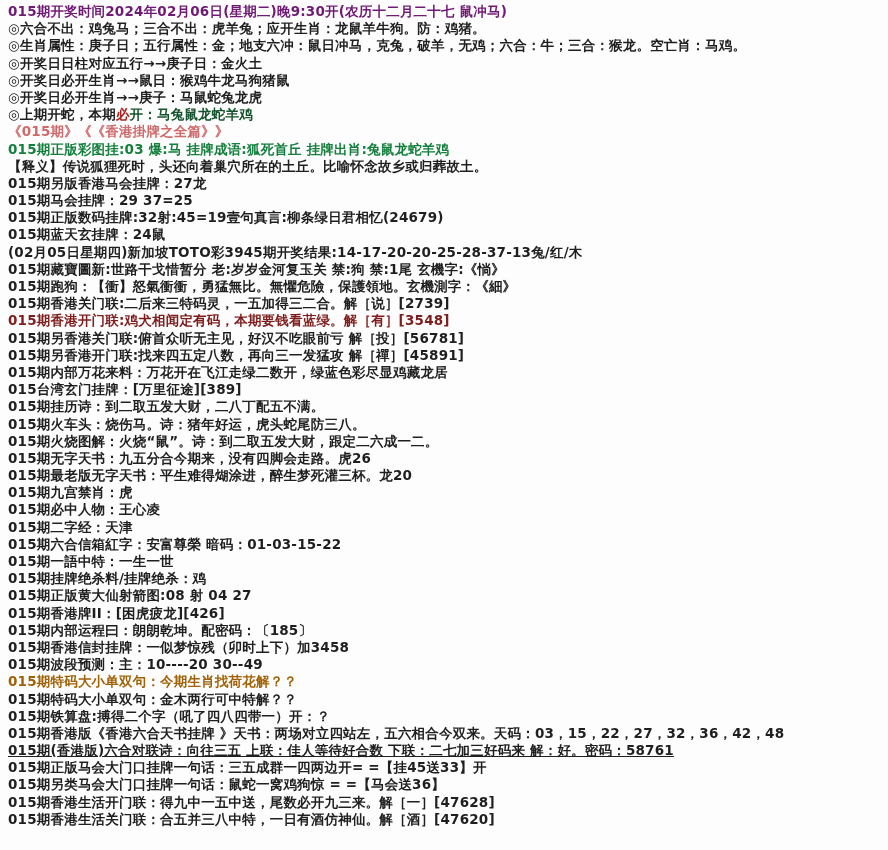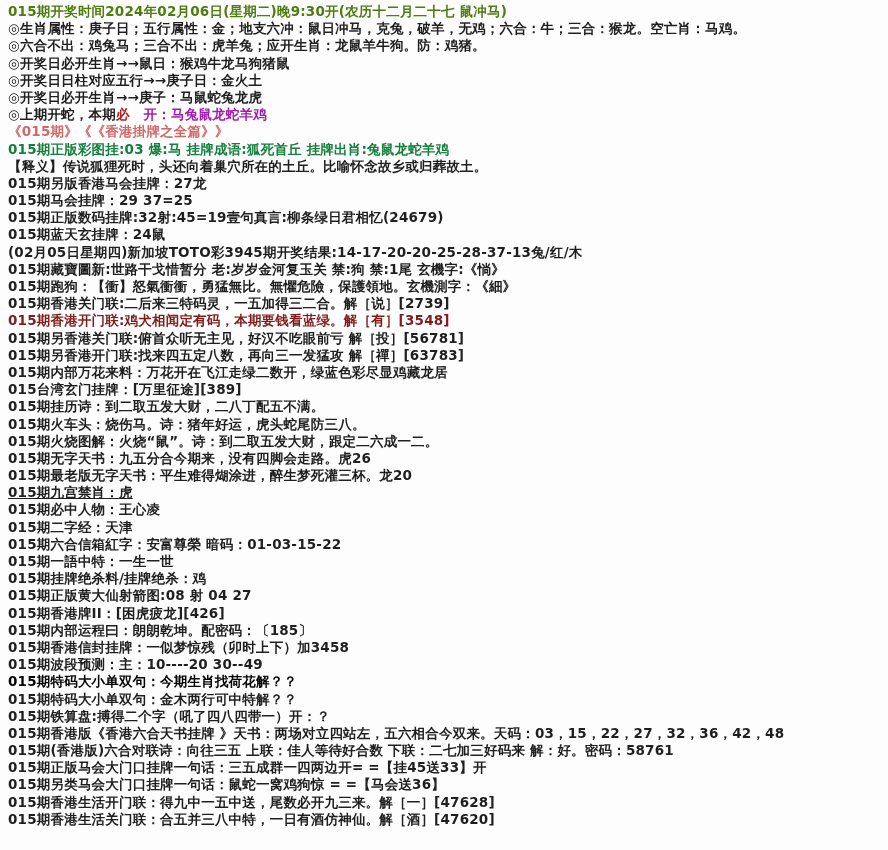--- a/index.html
+++ b/index.html
@@ -26,62 +26,62 @@
     color: #1f1f1f;
     letter-spacing: 0.2px;
   }
   .line span { vertical-align: top; }
 </style>
 </head>
 <body>
 
 <div class="page">
   <div>
-      <div class="line"><span style="color: #4d7c0f;">015期开奖时间2024年02月06日(星期二)晚9:30开(农历十二月二十七 鼠冲马)</span></div>
+      <div class="line"><span style="color: #701a75;">015期开奖时间2024年02月06日(星期二)晚9:30开(农历十二月二十七 鼠冲马)</span></div>
+      <div class="line"><span style="color: rgb(31, 31, 31);">◎六合不出：鸡兔马；三合不出：虎羊兔；应开生肖：龙鼠羊牛狗。防：鸡猪。</span></div>
       <div class="line"><span style="color: rgb(31, 31, 31);">◎生肖属性：庚子日；五行属性：金；地支六冲：鼠日冲马，克兔，破羊，无鸡；六合：牛；三合：猴龙。空亡肖：马鸡。</span></div>
-      <div class="line"><span style="color: rgb(31, 31, 31);">◎六合不出：鸡兔马；三合不出：虎羊兔；应开生肖：龙鼠羊牛狗。防：鸡猪。</span></div>
+      <div class="line"><span style="color: rgb(31, 31, 31);">◎开奖日日柱对应五行→→庚子日：金火土</span></div>
       <div class="line"><span style="color: rgb(31, 31, 31);">◎开奖日必开生肖→→鼠日：猴鸡牛龙马狗猪鼠</span></div>
-      <div class="line"><span style="color: rgb(31, 31, 31);">◎开奖日日柱对应五行→→庚子日：金火土</span></div>
       <div class="line"><span style="color: rgb(31, 31, 31);">◎开奖日必开生肖→→庚子：马鼠蛇兔龙虎</span></div>
-      <div class="line"><span style="color: rgb(31, 31, 31);">◎上期开蛇，本期</span><span style="color: rgb(171, 36, 36);">必</span><span style="color: #a21caf; margin-left: 14px;">开：马兔鼠龙蛇羊鸡</span></div>
+      <div class="line"><span style="color: rgb(31, 31, 31);">◎上期开蛇，本期</span><span style="color: rgb(171, 36, 36);">必</span><span style="color: #14532d;">开：马兔鼠龙蛇羊鸡</span></div>
       <div class="line"><span style="color: rgb(208, 106, 106);">《015期》《《香港掛牌之全篇》》</span></div>
       <div class="line"><span style="color: #15803d;">015期正版彩图挂:03 爆:马 挂牌成语:狐死首丘 挂牌出肖:兔鼠龙蛇羊鸡</span></div>
       <div class="line"><span style="color: rgb(31, 31, 31);">【释义】传说狐狸死时，头还向着巢穴所在的土丘。比喻怀念故乡或归葬故土。</span></div>
       <div class="line"><span style="color: rgb(31, 31, 31);">015期另版香港马会挂牌：27龙</span></div>
       <div class="line"><span style="color: rgb(31, 31, 31);">015期马会挂牌：29 37=25</span></div>
       <div class="line"><span style="color: rgb(31, 31, 31);">015期正版数码挂牌:32射:45=19壹句真言:柳条绿日君相忆(24679)</span></div>
       <div class="line"><span style="color: rgb(31, 31, 31);">015期蓝天玄挂牌：24鼠</span></div>
       <div class="line"><span style="color: rgb(31, 31, 31);">(02月05日星期四)新加坡TOTO彩3945期开奖结果:14-17-20-20-25-28-37-13兔/红/木</span></div>
       <div class="line"><span style="color: rgb(31, 31, 31);">015期藏寶圖新:世路干戈惜暂分 老:岁岁金河复玉关 禁:狗 禁:1尾 玄機字:《惝》</span></div>
       <div class="line"><span style="color: rgb(31, 31, 31);">015期跑狗：【衝】怒氣衝衝，勇猛無比。無懼危險，保護領地。玄機測字：《細》</span></div>
       <div class="line"><span style="color: rgb(31, 31, 31);">015期香港关门联:二后来三特码灵，一五加得三二合。解［说］[2739]</span></div>
       <div class="line"><span style="color: #7f1d1d;">015期香港开门联:鸡犬相闻定有码，本期要钱看蓝绿。解［有］[3548]</span></div>
       <div class="line"><span style="color: rgb(31, 31, 31);">015期另香港关门联:俯首众听无主见，好汉不吃眼前亏 解［投］[56781]</span></div>
-      <div class="line"><span style="color: rgb(31, 31, 31);">015期另香港开门联:找来四五定八数，再向三一发猛攻 解［禪］[63783]</span></div>
+      <div class="line"><span style="color: rgb(31, 31, 31);">015期另香港开门联:找来四五定八数，再向三一发猛攻 解［禪］[45891]</span></div>
       <div class="line"><span style="color: rgb(31, 31, 31);">015期内部万花来料：万花开在飞江走绿二数开，绿蓝色彩尽显鸡藏龙居</span></div>
       <div class="line"><span style="color: rgb(31, 31, 31);">015台湾玄门挂牌：[万里征途][389]</span></div>
       <div class="line"><span style="color: rgb(31, 31, 31);">015期挂历诗：到二取五发大财，二八丁配五不满。</span></div>
       <div class="line"><span style="color: rgb(31, 31, 31);">015期火车头：烧伤马。诗：猪年好运，虎头蛇尾防三八。</span></div>
       <div class="line"><span style="color: rgb(31, 31, 31);">015期火烧图解：火烧“鼠”。诗：到二取五发大财，跟定二六成一二。</span></div>
       <div class="line"><span style="color: rgb(31, 31, 31);">015期无字天书：九五分合今期来，没有四脚会走路。虎26</span></div>
       <div class="line"><span style="color: rgb(31, 31, 31);">015期最老版无字天书：平生难得煳涂进，醉生梦死灌三杯。龙20</span></div>
-      <div class="line"><span style="color: rgb(31, 31, 31); text-decoration: underline;">015期九宫禁肖：虎</span></div>
+      <div class="line"><span style="color: rgb(31, 31, 31);">015期九宫禁肖：虎</span></div>
       <div class="line"><span style="color: rgb(31, 31, 31);">015期必中人物：王心凌</span></div>
       <div class="line"><span style="color: rgb(31, 31, 31);">015期二字经：天津</span></div>
       <div class="line"><span style="color: rgb(31, 31, 31);">015期六合信箱紅字：安富尊榮 暗码：01-03-15-22</span></div>
       <div class="line"><span style="color: rgb(31, 31, 31);">015期一語中特：一生一世</span></div>
       <div class="line"><span style="color: rgb(31, 31, 31);">015期挂牌绝杀料/挂牌绝杀：鸡</span></div>
       <div class="line"><span style="color: rgb(31, 31, 31);">015期正版黄大仙射箭图:08 射 04 27</span></div>
       <div class="line"><span style="color: rgb(31, 31, 31);">015期香港牌II：[困虎疲龙][426]</span></div>
       <div class="line"><span style="color: rgb(31, 31, 31);">015期内部运程曰：朗朗乾坤。配密码：〔185〕</span></div>
       <div class="line"><span style="color: rgb(31, 31, 31);">015期香港信封挂牌：一似梦惊残（卯时上下）加3458</span></div>
       <div class="line"><span style="color: rgb(31, 31, 31);">015期波段预测：主：10----20 30--49</span></div>
-      <div class="line"><span style="color: #000000;">015期特码大小单双句：今期生肖找荷花解？？</span></div>
+      <div class="line"><span style="color: #a16207;">015期特码大小单双句：今期生肖找荷花解？？</span></div>
       <div class="line"><span style="color: rgb(31, 31, 31);">015期特码大小单双句：金木两行可中特解？？</span></div>
       <div class="line"><span style="color: rgb(31, 31, 31);">015期铁算盘:搏得二个字（吼了四八四带一）开：？</span></div>
       <div class="line"><span style="color: rgb(31, 31, 31);">015期香港版《香港六合天书挂牌 》天书：两场对立四站左，五六相合今双来。天码：03，15，22，27，32，36，42，48</span></div>
-      <div class="line"><span style="color: rgb(31, 31, 31);">015期(香港版)六合对联诗：向往三五 上联：佳人等待好合数 下联：二七加三好码来 解：好。密码：58761</span></div>
+      <div class="line"><span style="color: rgb(31, 31, 31); text-decoration: underline;">015期(香港版)六合对联诗：向往三五 上联：佳人等待好合数 下联：二七加三好码来 解：好。密码：58761</span></div>
       <div class="line"><span style="color: rgb(31, 31, 31);">015期正版马会大门口挂牌一句话：三五成群一四两边开= =【挂45送33】开</span></div>
       <div class="line"><span style="color: rgb(31, 31, 31);">015期另类马会大门口挂牌一句话：鼠蛇一窝鸡狗惊 = =【马会送36】</span></div>
       <div class="line"><span style="color: rgb(31, 31, 31);">015期香港生活开门联：得九中一五中送，尾数必开九三来。解［一］[47628]</span></div>
       <div class="line"><span style="color: rgb(31, 31, 31);">015期香港生活关门联：合五并三八中特，一日有酒仿神仙。解［酒］[47620]</span></div>
     </div>
 </div>
 
 </body></html>

